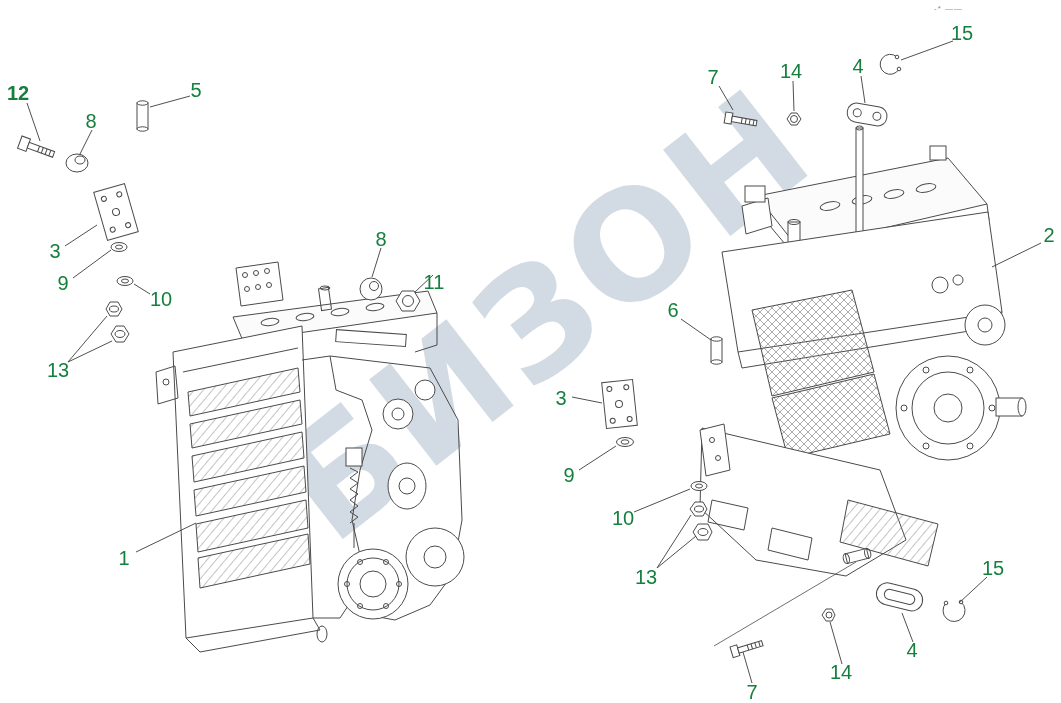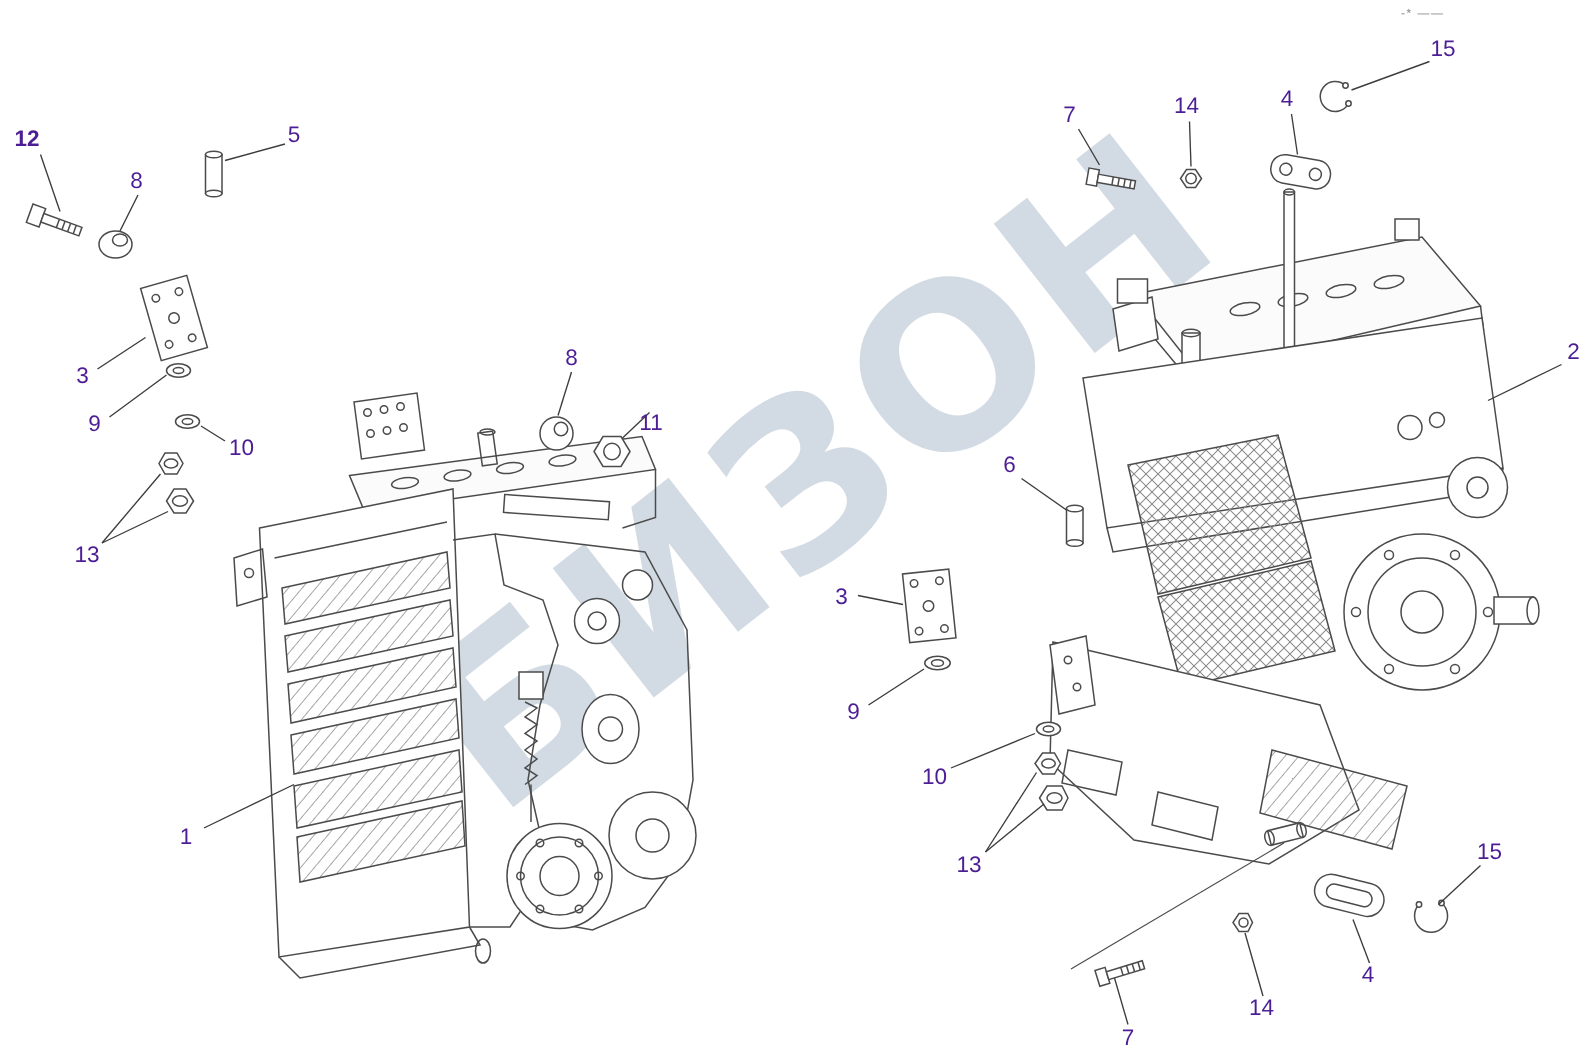--- a/index.html
+++ b/index.html
@@ -11,21 +11,21 @@
     transform:translate(-50%,-50%) rotate(-38deg);
     font-family:"DejaVu Sans", sans-serif; font-weight:bold;
     font-size:150px; letter-spacing:0.03em; line-height:1;
     color:rgba(148,170,188,0.42); white-space:nowrap; user-select:none;
     z-index:1;
   }
   svg.layer { position:absolute; left:0; top:0; z-index:2; }
   #callout-layer { position:absolute; left:0; top:0; width:100%; height:100%; z-index:3; }
   .callout {
     position:absolute; transform:translate(-50%,-50%);
-    font-size:15px; color:#4c1d95; line-height:1; white-space:nowrap;
+    font-size:20px; color:#15803d; line-height:1; white-space:nowrap;
   }
   #corner-mark { position:absolute; right:98px; top:4px; font-size:8px;
     color:#888; letter-spacing:1px; z-index:3; }
 </style>
 </head>
 <body>
 
 <div id="canvas">
 
   <div id="watermark">БИЗОН</div>

